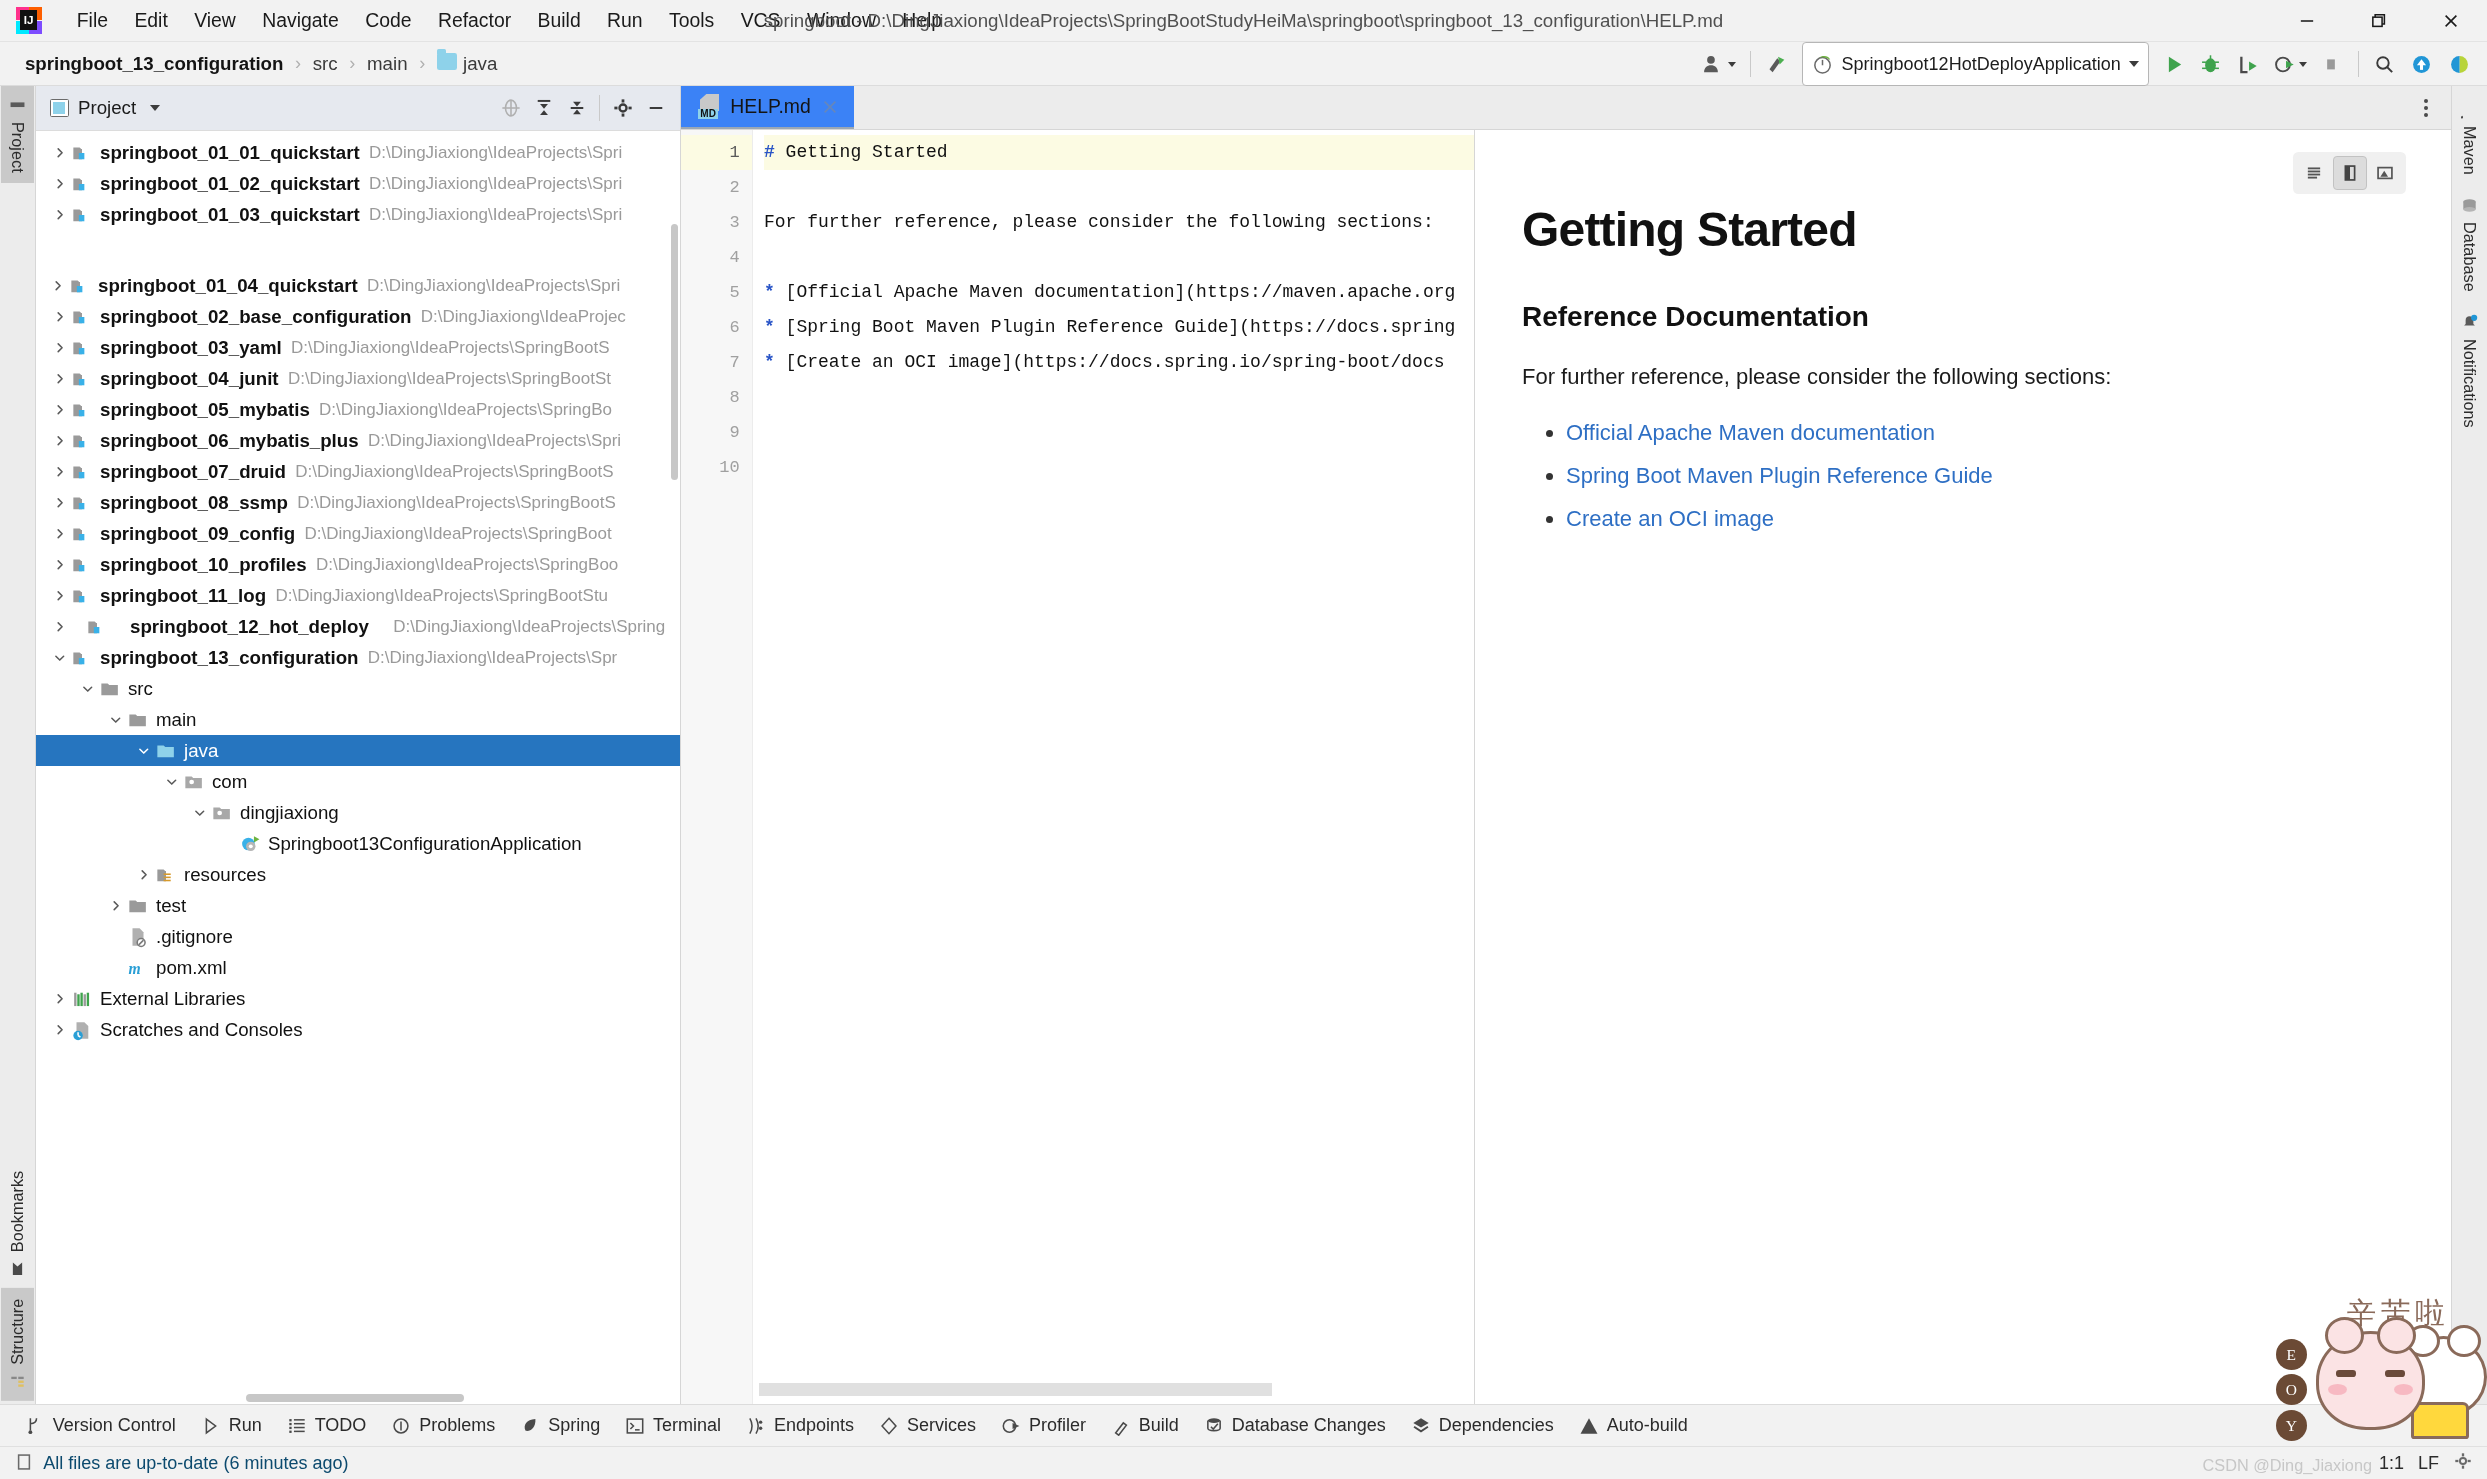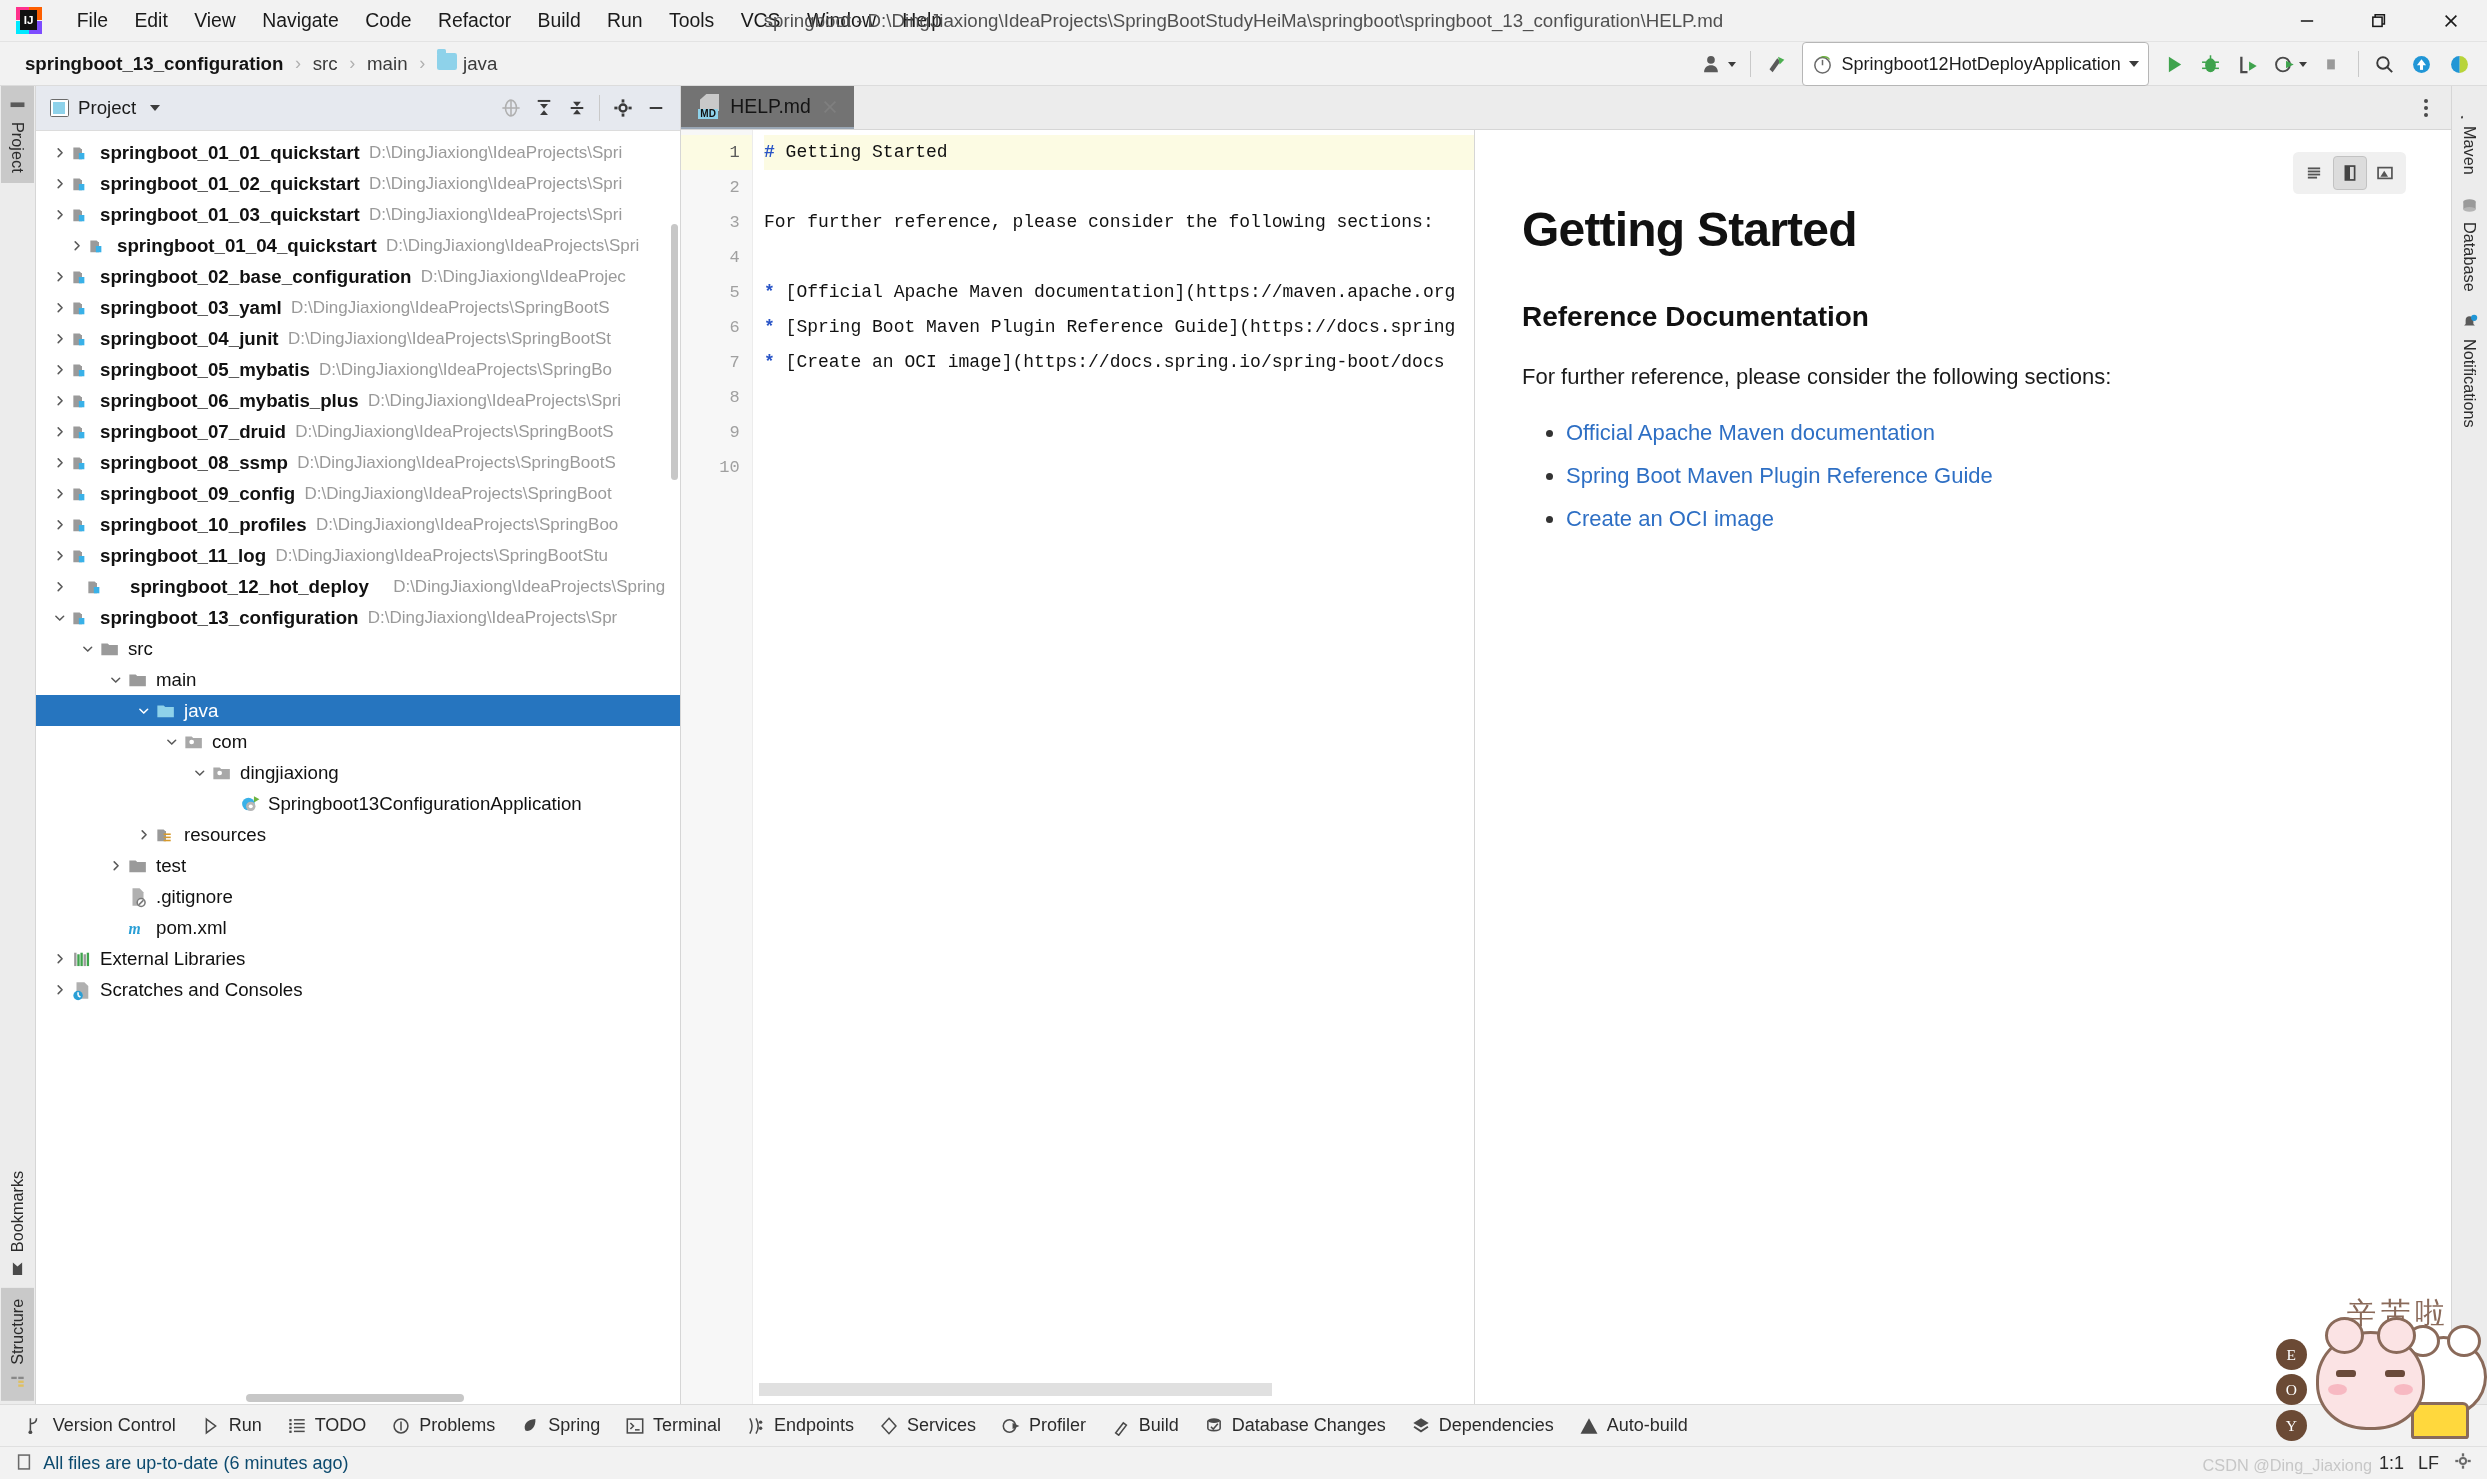--- a/index.html
+++ b/index.html
@@ -116,21 +116,21 @@
 
   
   .vscroll-thumb { position:absolute; right:1.6px; width:7.8px; background:#c7c7c7; border-radius:3.9px; }
   .hscroll { position:absolute; left:0; bottom:0; height:11px; width:100%; }
   .hscroll-thumb { position:absolute; bottom:2.3px; height:7.8px; background:#c7c7c7; border-radius:3.9px; }
 
   
   .editorwrap { flex: 1 1 auto; display: flex; flex-direction: column; min-width: 0; background: #fff; }
   .tabbar { height: 44px; flex: 0 0 44px; background: #ececec; display: flex; align-items: stretch; border-bottom: 0.8px solid #d6d6d6; position: relative; }
   .etab {
-    display: flex; align-items: center; gap: 9.3px; padding: 0 14px 0 17px; background: #737373;
+    display: flex; align-items: center; gap: 9.3px; padding: 0 14px 0 17px; background: #3b82f6;
     border-bottom: 2.3px solid #9aa7b5; cursor: default;
   }
   .etab-name { font-size: 19.4px; color: #141414; }
   .md-icon { width: 23px; height: 25px; position: relative; flex: 0 0 23px; }
   .md-icon .page {
     position:absolute; left:1.6px; top:0; width:19.4px; height:17px; background:#c9c9c9;
     clip-path: polygon(0 35%, 35% 0, 100% 0, 100% 100%, 0 100%);
   }
   .md-icon .tag {
     position:absolute; left:0; bottom:0; background:#8ed2ea; color:#111; font-size:10px;
@@ -492,21 +492,21 @@
             </span>
             <span class="ticon">
               <svg width="22" height="22" viewBox="0 0 28 28">
                 <path d="M3 7h8l2 2h1v13H3z" fill="#9a9a9a"></path>
                 <rect x="10" y="14" width="7" height="8" fill="#39b1e8"></rect>
               </svg>
             </span>
             <span class="tlabel">springboot_01_03_quickstart</span>
             <span class="tpath">D:\DingJiaxiong\IdeaProjects\Spri</span>
           </div>
-          <div class="trow module" style="padding-left: 31px;">
+          <div class="trow module" style="padding-left: 12px; margin-top: 40px;">
             <span class="arrow">
               <svg width="15.5" height="15.5" viewBox="0 0 20 20">
                 <path fill="none" stroke="#5a5a5a" stroke-width="2" stroke-linecap="round" stroke-linejoin="round" d="M8 5 L13 10 L8 15"></path>
               </svg>
             </span>
             <span class="ticon">
               <svg width="22" height="22" viewBox="0 0 28 28">
                 <path d="M3 7h8l2 2h1v13H3z" fill="#9a9a9a"></path>
                 <rect x="10" y="14" width="7" height="8" fill="#39b1e8"></rect>
               </svg>

